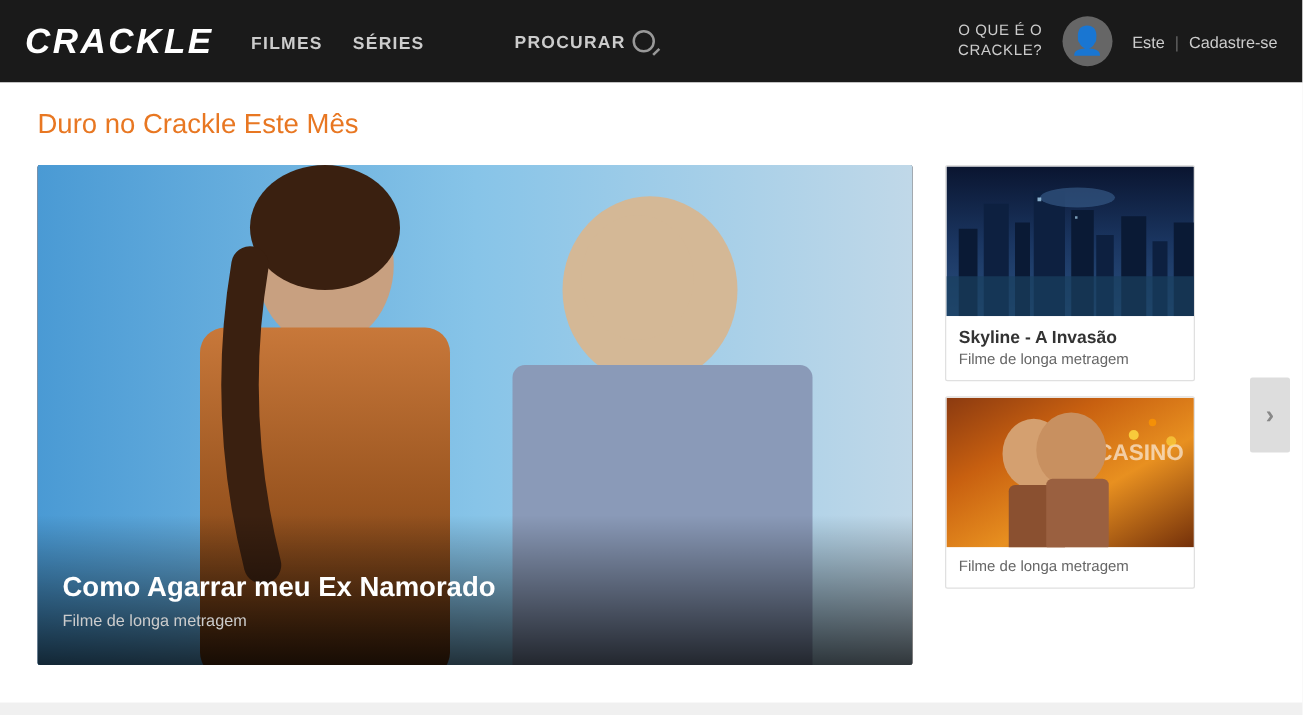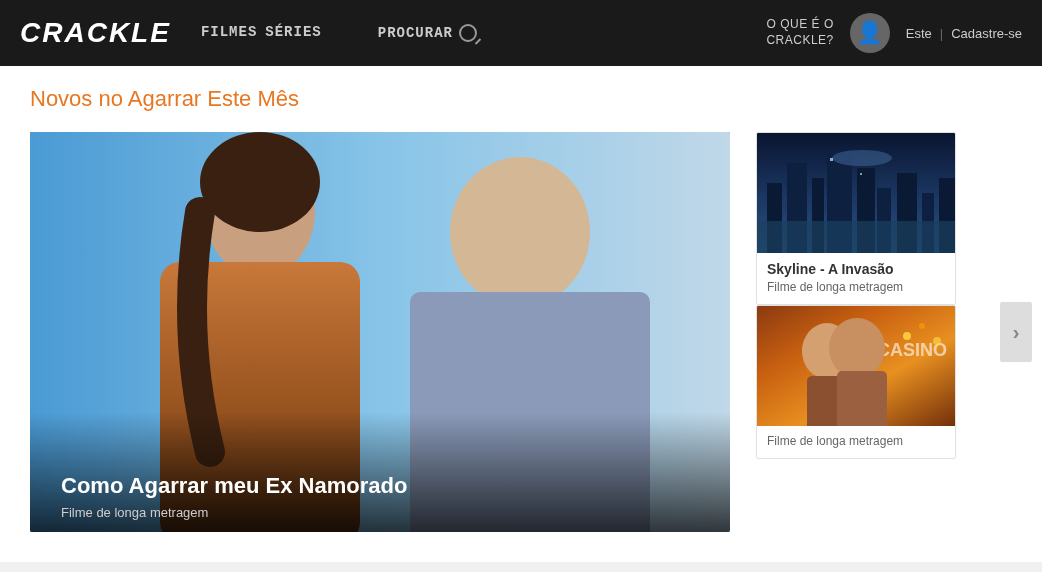--- a/index.html
+++ b/index.html
@@ -31,24 +31,23 @@
       color: white;
       font-size: 28px;
       font-weight: 900;
       letter-spacing: 2px;
       text-transform: uppercase;
       font-style: italic;
     }
 
     #nav-area {
       display: flex;
-      align-items: flex-start;
-      gap: 8px;
+      align-items: flex-end;
+      gap: 24px;
       flex: 1;
-      font-family: Liberation Mono, monospace;
     }
 
     .nav-item {
       color: #cccccc;
       font-size: 14px;
       font-weight: bold;
       letter-spacing: 1px;
       text-transform: uppercase;
       cursor: pointer;
       text-decoration: none;
@@ -181,41 +180,41 @@
 
     #featured-overlay {
       position: absolute;
       bottom: 0; left: 0; right: 0;
       height: 120px;
       background: linear-gradient(transparent, rgba(0,0,0,0.75));
     }
 
     #featured-text {
       position: absolute;
-      bottom: 12px;
+      bottom: 28px;
       left: 20px;
-      margin-left: 11px;
     }
 
     #featured-title {
       color: white;
       font-size: 22px;
       font-weight: bold;
       margin-bottom: 6px;
     }
 
     #featured-type {
       color: #cccccc;
       font-size: 13px;
     }
 
     
     #side-cards {
       display: flex;
       flex-direction: column;
+      gap: 12px;
       width: 210px;
       flex-shrink: 0;
       padding-left: 10px;
     }
 
     .side-card {
       background: white;
       border: 1px solid #e0e0e0;
       cursor: pointer;
       border-radius: 2px;
@@ -291,21 +290,21 @@
     </div>
     <div id="auth-links">
       <a id="login-link">Este</a>
       <span id="auth-separator">|</span>
       <a id="register-link">Cadastre-se</a>
     </div>
   </div>
 </div>
 
 <div id="main-content">
-  <h2 id="section-title">Novos no Agarrar Este Mês</h2>
+  <h2 id="section-title">Duro no Crackle Este Mês</h2>
 
   <div id="content-row">
 
     <div id="featured-card">
       <div id="featured-bg">
 
         <svg width="700" height="400" xmlns="http://www.w3.org/2000/svg" style="position:absolute;top:0;left:0;">
 
           <defs>
             <linearGradient id="skyGrad" x1="0%" y1="0%" x2="100%" y2="0%">

